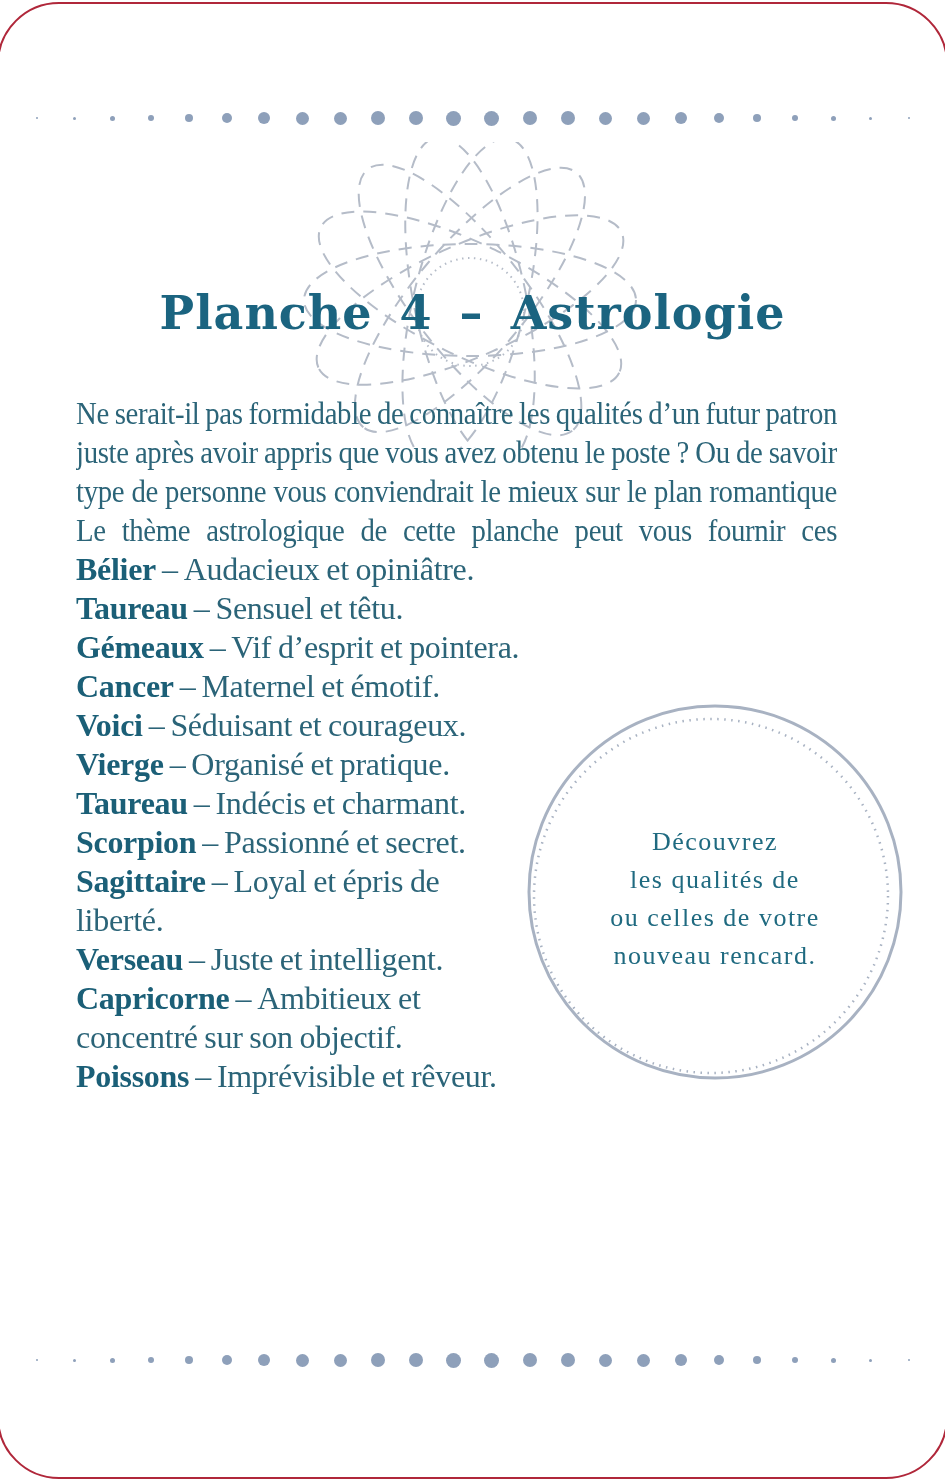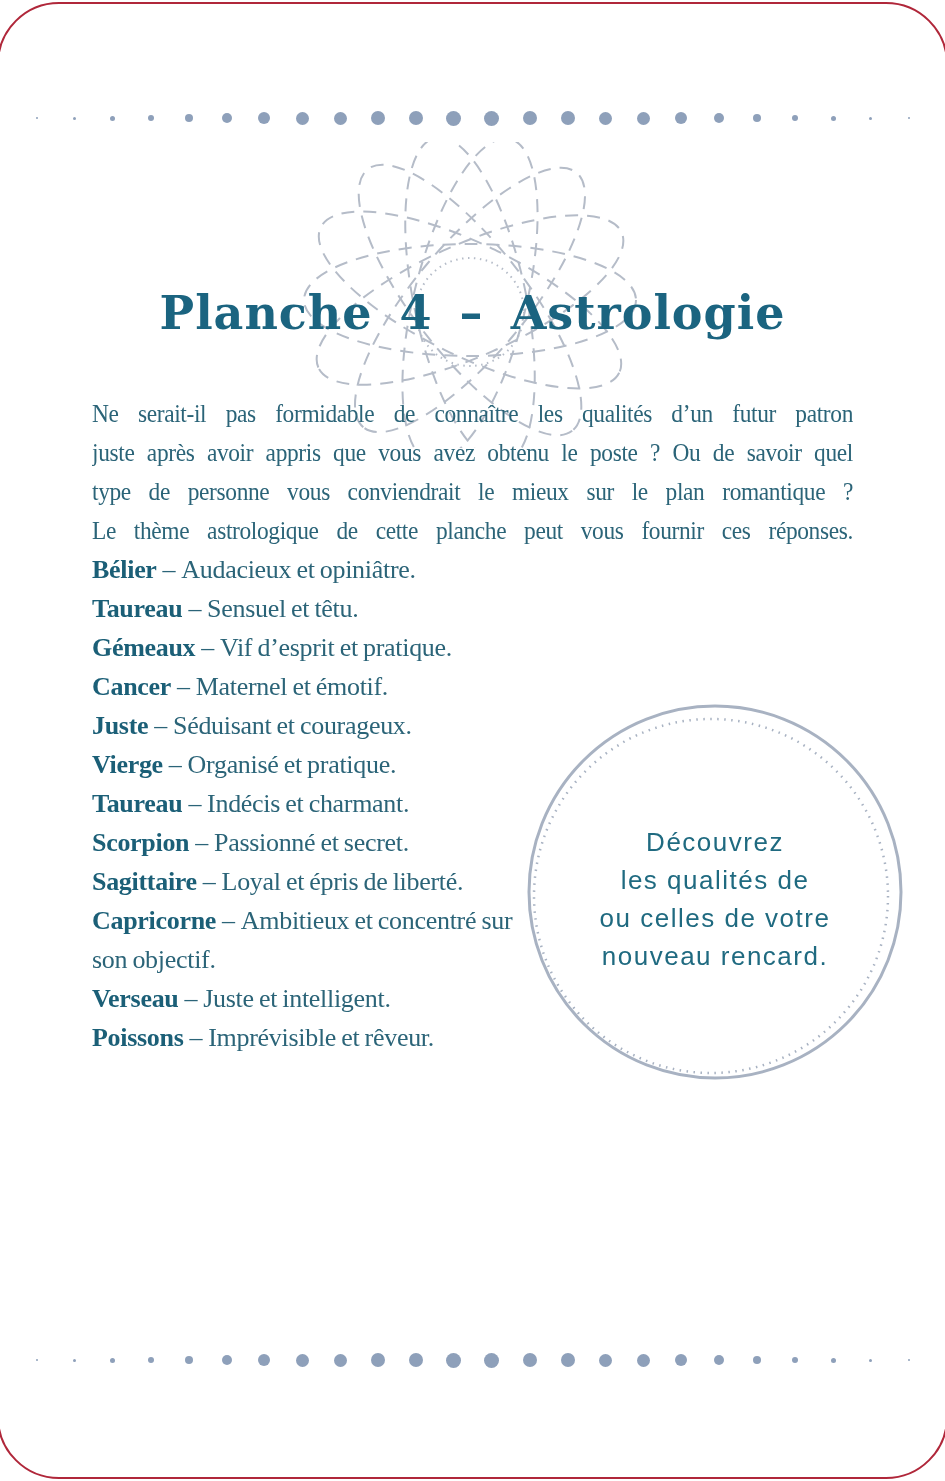--- a/index.html
+++ b/index.html
@@ -10,33 +10,33 @@
   .dot-row{position:absolute;left:29px;width:888px;height:16px;display:flex;
         justify-content:space-between;align-items:center;}
   .dot-row.top{top:110px;}
   .dot-row.bottom{top:1352px;}
   .dot-slot{width:16px;height:16px;display:flex;align-items:center;justify-content:center;}
   .dot{border-radius:50%;background:var(--dot-color,#8ea0ba);display:block;}
   .spiro{position:absolute;left:280px;top:142px;}
   .title{position:absolute;top:286px;left:0;width:100%;margin:0;text-align:center;
         font-family:"DejaVu Serif",serif;font-weight:700;font-size:46px;line-height:54px;
         letter-spacing:1px;word-spacing:10px;color:var(--title-teal,#1b6480);}
-  .body-text{position:absolute;left:92px;top:394px;width:761px;
-        font-size:26px;line-height:39px;color:var(--body-teal,#2b6478);
+  .body-text{position:absolute;left:76px;top:394px;width:761px;
+        font-size:32px;line-height:39px;color:var(--body-teal,#2b6478);
         letter-spacing:-0.4px;word-spacing:-1.5px;}
   .jline{width:845px;height:39px;overflow:hidden;text-align:justify;text-align-last:justify;
         transform:scaleX(0.9006);transform-origin:0 0;}
   .jline.indent{text-indent:42px;}
   .signs{width:448px;letter-spacing:-0.3px;word-spacing:-1px;}
   .sign-name{font-weight:700;color:var(--name-teal,#1b5f77);}
   .sign-sep{margin:0 6px;}
   .badge{position:absolute;left:525px;top:703px;width:380px;height:380px;}
   .badge svg{position:absolute;left:0;top:0;}
   .badge-text{position:absolute;left:0;top:50%;transform:translateY(-46%);width:100%;
-        text-align:center;font-family:Liberation Sans, sans-serif;font-size:26px;line-height:38px;
+        text-align:center;font-family:Liberation Serif, serif;font-size:26px;line-height:38px;
         letter-spacing:1.5px;color:var(--badge-teal,#1f6a80);}
 </style>
 </head>
 <body>
 
 <div class="page">
 
   <div class="red-border"></div>
 
   <div class="dot-row top" id="dots-top">
@@ -132,29 +132,29 @@
   <div class="body-text">
     <div id="para1">
         <div class="jline">Ne serait-il pas formidable de connaître les qualités d’un futur patron</div>
         <div class="jline">juste après avoir appris que vous avez obtenu le poste ? Ou de savoir quel</div>
         <div class="jline">type de personne vous conviendrait le mieux sur le plan romantique ?</div>
         <div class="jline">Le thème astrologique de cette planche peut vous fournir ces réponses.</div>
       </div>
     <div id="signs" class="signs">
         <div class="sign-line"><span class="sign-name">Bélier</span><span class="sign-sep">–</span><span class="sign-desc">Audacieux et opiniâtre.</span></div>
         <div class="sign-line"><span class="sign-name">Taureau</span><span class="sign-sep">–</span><span class="sign-desc">Sensuel et têtu.</span></div>
-        <div class="sign-line"><span class="sign-name">Gémeaux</span><span class="sign-sep">–</span><span class="sign-desc">Vif d’esprit et pratique.</span></div>
+        <div class="sign-line"><span class="sign-name">Gémeaux</span><span class="sign-sep">–</span><span class="sign-desc">Vif d’esprit et pointera.</span></div>
         <div class="sign-line"><span class="sign-name">Cancer</span><span class="sign-sep">–</span><span class="sign-desc">Maternel et émotif.</span></div>
-        <div class="sign-line"><span class="sign-name">Juste</span><span class="sign-sep">–</span><span class="sign-desc">Séduisant et courageux.</span></div>
+        <div class="sign-line"><span class="sign-name">Voici</span><span class="sign-sep">–</span><span class="sign-desc">Séduisant et courageux.</span></div>
         <div class="sign-line"><span class="sign-name">Vierge</span><span class="sign-sep">–</span><span class="sign-desc">Organisé et pratique.</span></div>
         <div class="sign-line"><span class="sign-name">Taureau</span><span class="sign-sep">–</span><span class="sign-desc">Indécis et charmant.</span></div>
         <div class="sign-line"><span class="sign-name">Scorpion</span><span class="sign-sep">–</span><span class="sign-desc">Passionné et secret.</span></div>
         <div class="sign-line"><span class="sign-name">Sagittaire</span><span class="sign-sep">–</span><span class="sign-desc">Loyal et épris de liberté.</span></div>
+        <div class="sign-line"><span class="sign-name">Verseau</span><span class="sign-sep">–</span><span class="sign-desc">Juste et intelligent.</span></div>
         <div class="sign-line"><span class="sign-name">Capricorne</span><span class="sign-sep">–</span><span class="sign-desc">Ambitieux et concentré sur son objectif.</span></div>
-        <div class="sign-line"><span class="sign-name">Verseau</span><span class="sign-sep">–</span><span class="sign-desc">Juste et intelligent.</span></div>
         <div class="sign-line"><span class="sign-name">Poissons</span><span class="sign-sep">–</span><span class="sign-desc">Imprévisible et rêveur.</span></div>
       </div>
   </div>
 
   <div class="badge">
     <svg width="380" height="380" viewBox="0 0 380 380" fill="none">
       <circle cx="190" cy="189" r="186" stroke="#a8b2c2" stroke-width="3"></circle>
       <circle cx="186" cy="193" r="177" stroke="#a8b2c2" stroke-width="2.5" stroke-dasharray="1.5 5.5"></circle>
     </svg>
     <div class="badge-text" id="badge-text">

